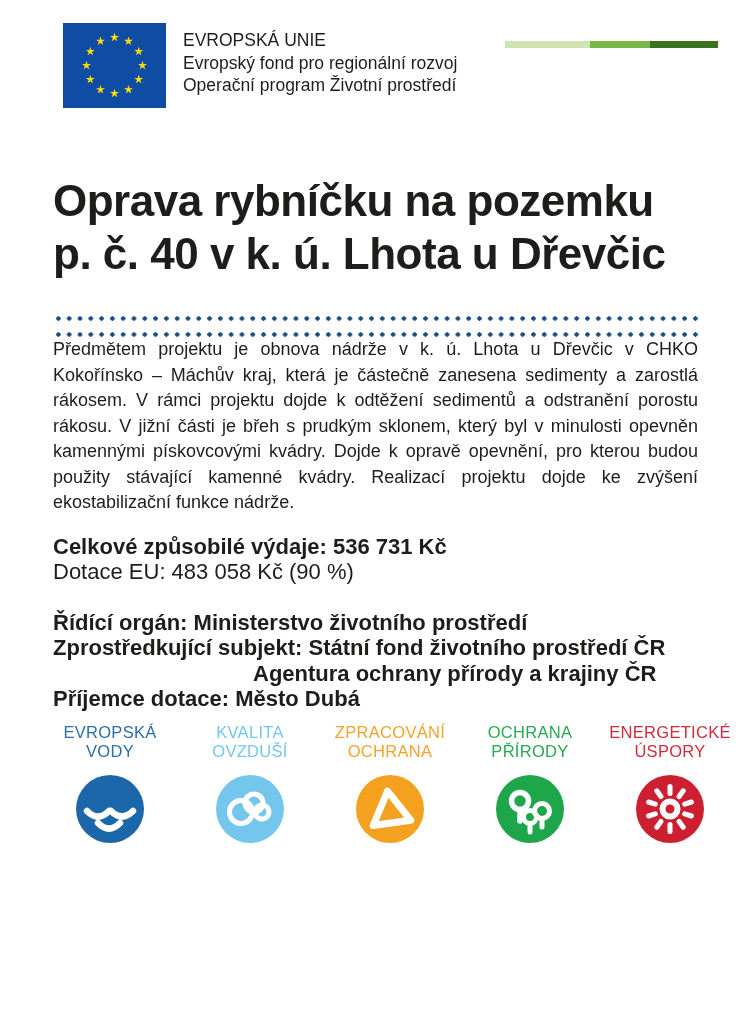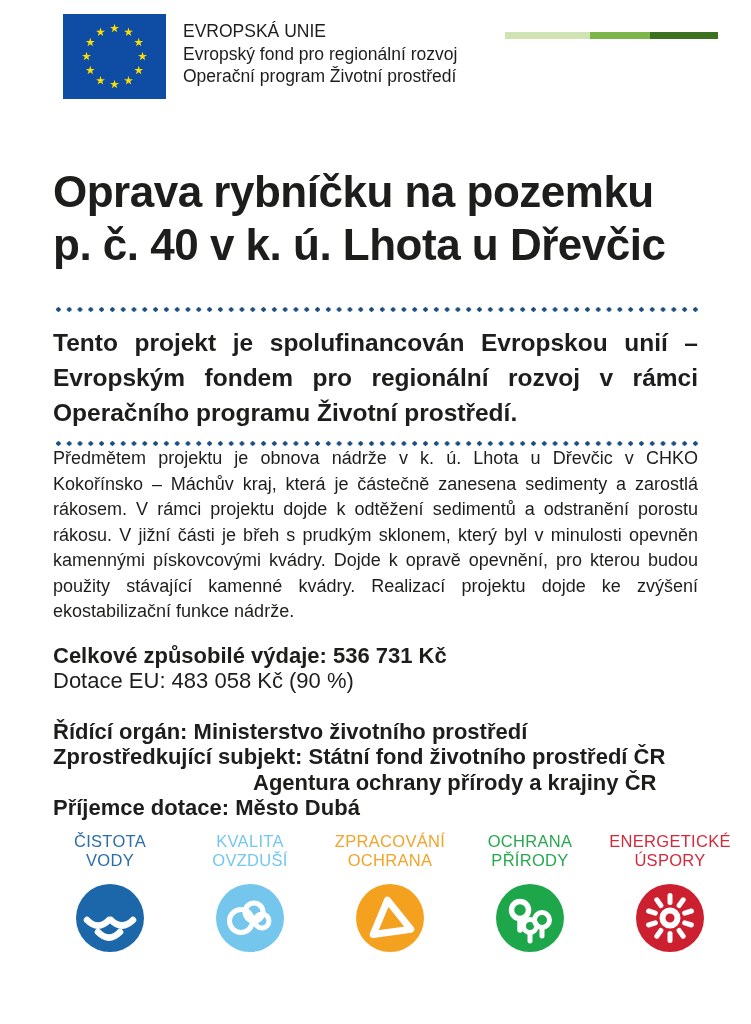--- a/index.html
+++ b/index.html
@@ -1,17 +1,17 @@
 <!DOCTYPE html>
 <html><head>
 <meta charset="utf-8">
 <style>
   html,body{margin:0;padding:0;background:#fff;width:751px;height:1024px;overflow:hidden;}
   body{font-family:"Liberation Sans", sans-serif;color:#1d1d1b;}
-  .page{width:751px;height:873px;box-sizing:border-box;padding:14px 53px 0 53px;}
+  .page{width:751px;height:873px;box-sizing:border-box;padding:23px 53px 0 53px;}
 
   
   .header{display:flex;justify-content:space-between;align-items:flex-start;}
   .eu-block{display:flex;gap:17px;}
   .eu-flag{margin-left:10px;flex:0 0 auto;}
   .eu-lines{padding-top:6px;font-size:17.5px;line-height:22.5px;white-space:nowrap;}
   .ministry{margin-top:18px;margin-right:-20px;width:213px;text-align:center;flex:0 0 auto;}
   .ministry-bar{display:flex;height:7px;width:213px;}
   .ministry-bar .seg1{width:40%;background:#cfe3b3;}
   .ministry-bar .seg2{width:28%;background:#7ab648;}
@@ -91,21 +91,20 @@
     </div>
   </div>
 
   <div class="title">
     <div>Oprava rybníčku na pozemku</div>
     <div>p. č. 40 v k. ú. Lhota u Dřevčic</div>
   </div>
 
   <div class="sep sep1"></div>
 
-  <div class="statement">Tento projekt je spolufinancován Evropskou unií – Evropským fondem pro regionální rozvoj v rámci Operačního programu Životní prostředí.</div>
 
   <div class="sep sep2"></div>
 
   <div class="description">Předmětem projektu je obnova nádrže v k. ú. Lhota u Dřevčic v CHKO Kokořínsko – Máchův kraj, která je částečně zanesena sedimenty a zarostlá rákosem. V rámci projektu dojde k odtěžení sedimentů a odstranění porostu rákosu. V jižní části je břeh s prudkým sklonem, který byl v minulosti opevněn kamennými pískovcovými kvádry. Dojde k opravě opevnění, pro kterou budou použity stávající kamenné kvádry. Realizací projektu dojde ke zvýšení ekostabilizační funkce nádrže.</div>
 
   <div class="block finance">
     <div><b>Celkové způsobilé výdaje: 536 731 Kč</b></div>
     <div>Dotace EU: 483 058 Kč (90 %)</div>
   </div>
 
@@ -114,21 +113,21 @@
     <div>Řídící orgán: Ministerstvo životního prostředí</div>
     <div>Zprostředkující subjekt: Státní fond životního prostředí ČR</div>
     <div class="indent">Agentura ochrany přírody a krajiny ČR</div>
     <div>Příjemce dotace: Město Dubá</div>
   </div>
 
   <div class="footer">
 
     <div class="footer-item">
       <div class="footer-label lbl-water">
-        <div>ČISTOTA</div>
+        <div>EVROPSKÁ</div>
         <div>VODY</div>
       </div>
       <svg width="68" height="68" viewBox="0 0 68 68">
         <circle cx="34" cy="34" r="34" fill="#1b67a9"></circle>
         <g fill="none" stroke="#fff" stroke-width="6.5" stroke-linecap="round">
           <path d="M11 36 Q22 47 33 36"></path>
           <path d="M35 36 Q46 47 57 36"></path>
           <path d="M22 48 Q33 59 44 48"></path>
         </g>
       </svg>

